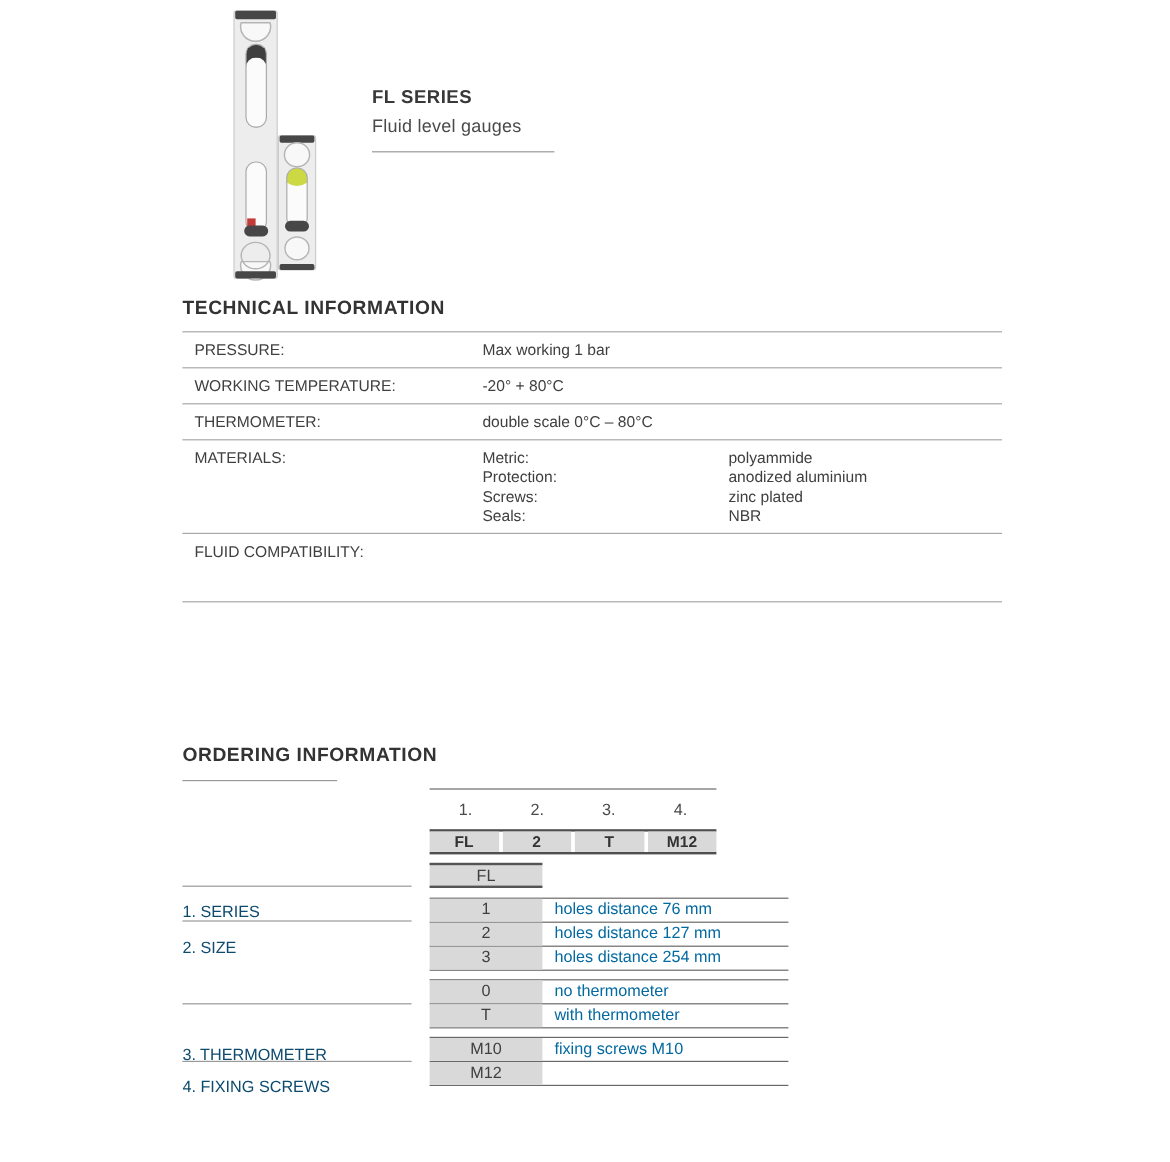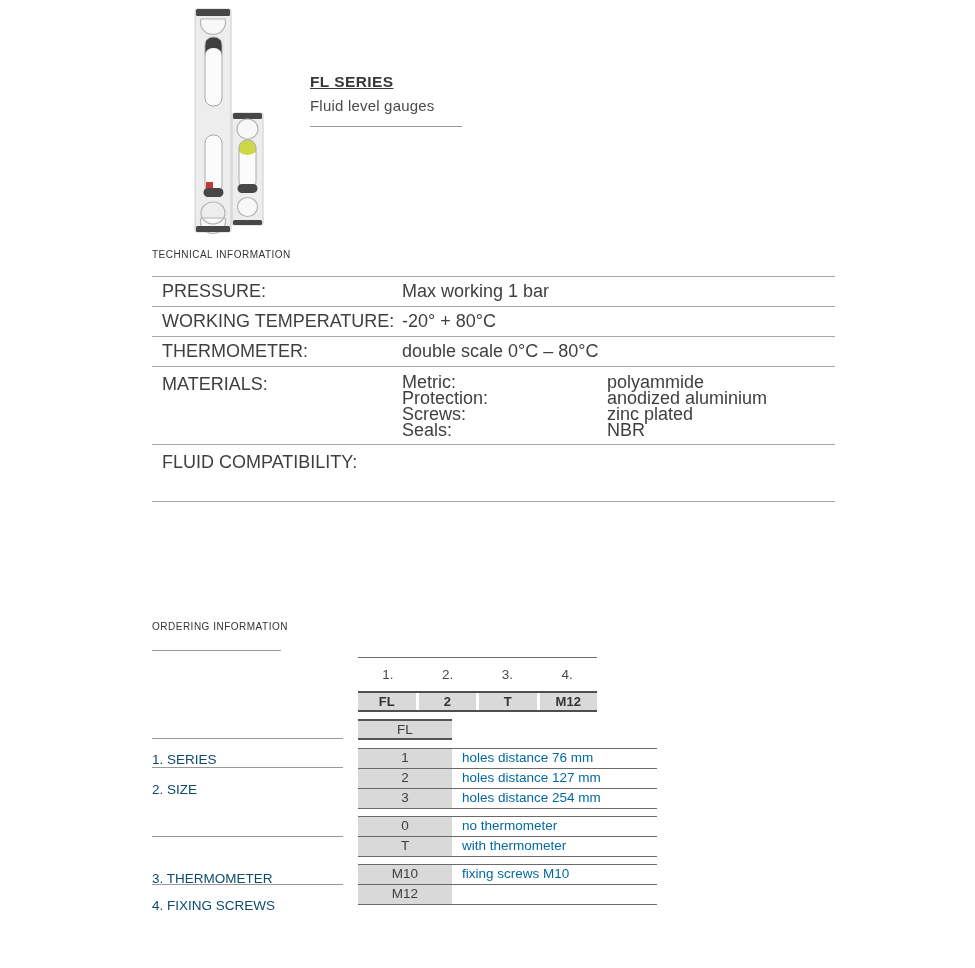--- a/index.html
+++ b/index.html
@@ -8,30 +8,30 @@
     background: #ffffff;
     position: relative;
     font-family: "Liberation Sans", sans-serif;
     color: #3f3f3f;
     overflow: hidden;
   }
   .abs { position: absolute; }
 
   
   .title-block { left: 310px; top: 73px; }
-  .series-title { font-size: 15.5px; font-weight: bold; color: #383838; letter-spacing: .4px; text-decoration: underline; }
+  .series-title { font-size: 15.5px; font-weight: bold; color: #383838; letter-spacing: .4px; }
   .series-subtitle { font-size: 15px; color: #4a4a4a; margin-top: 6px; letter-spacing: .2px; }
   .title-underline { width: 152px; border-top: 1px solid #9a9a9a; margin-top: 12px; }
 
   
-  .section-heading { font-size: 10px; font-weight: normal; color: #333; letter-spacing: .5px; }
+  .section-heading { font-size: 16px; font-weight: bold; color: #333; letter-spacing: .5px; }
   .heading-underline { border-top: 1px solid #9a9a9a; }
 
   
-  .tech-table { left: 152px; top: 276px; width: 683px; border-top: 1px solid #a8a8a8; font-size: 18px; }
+  .tech-table { left: 152px; top: 276px; width: 683px; border-top: 1px solid #a8a8a8; font-size: 13px; }
   .t-row { display: grid; grid-template-columns: 250px 1fr; border-bottom: 1px solid #a8a8a8; box-sizing: border-box; align-items: center; height: 30px; }
   .t-row.tall { height: 78px; align-items: start; padding-top: 7px; }
   .t-row.fluid { height: 57px; align-items: start; padding-top: 7px; }
   .t-label { padding-left: 10px; }
   .mat-row { display: grid; grid-template-columns: 205px 1fr; line-height: 16px; }
   .fluid-lines div { line-height: 16px; }
 
   
   .code-block { left: 358px; top: 657px; width: 239px; border-top: 1px solid #6a6a6a; }
   .pos-row { display: grid; grid-template-columns: repeat(4,1fr); height: 33px; align-items: center; text-align: center; font-size: 13.5px; color: #4a4a4a; }

